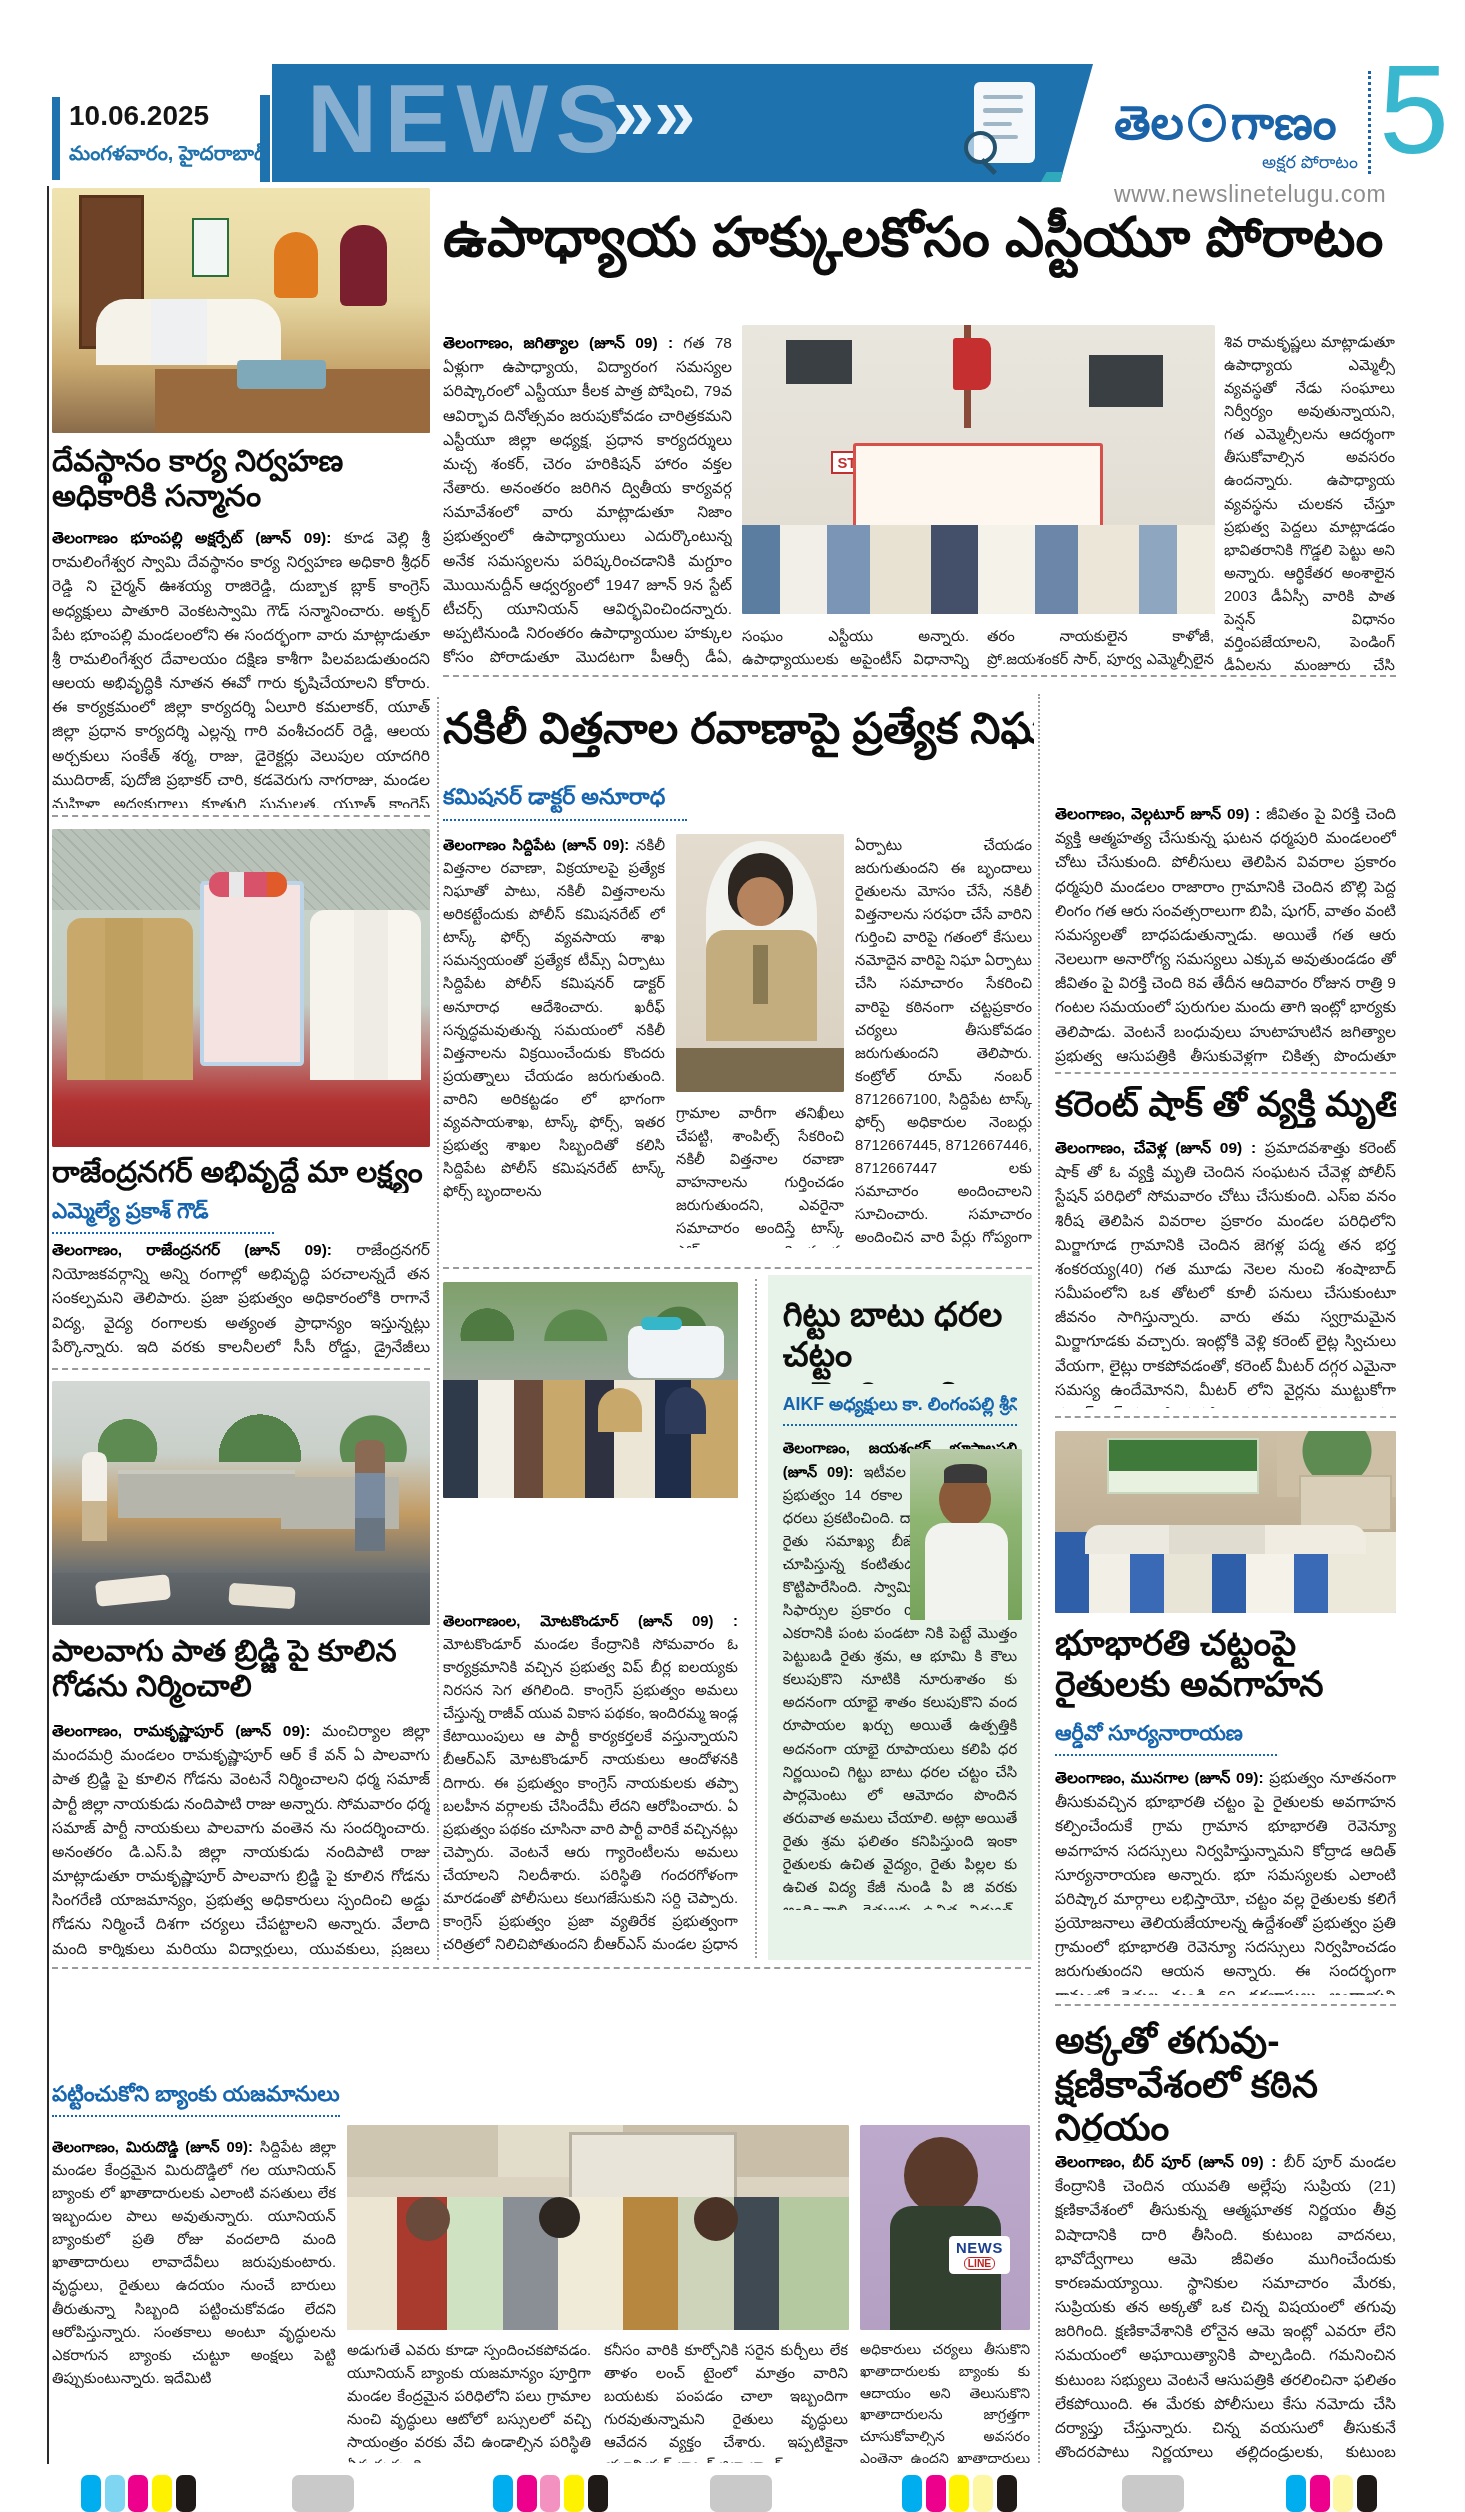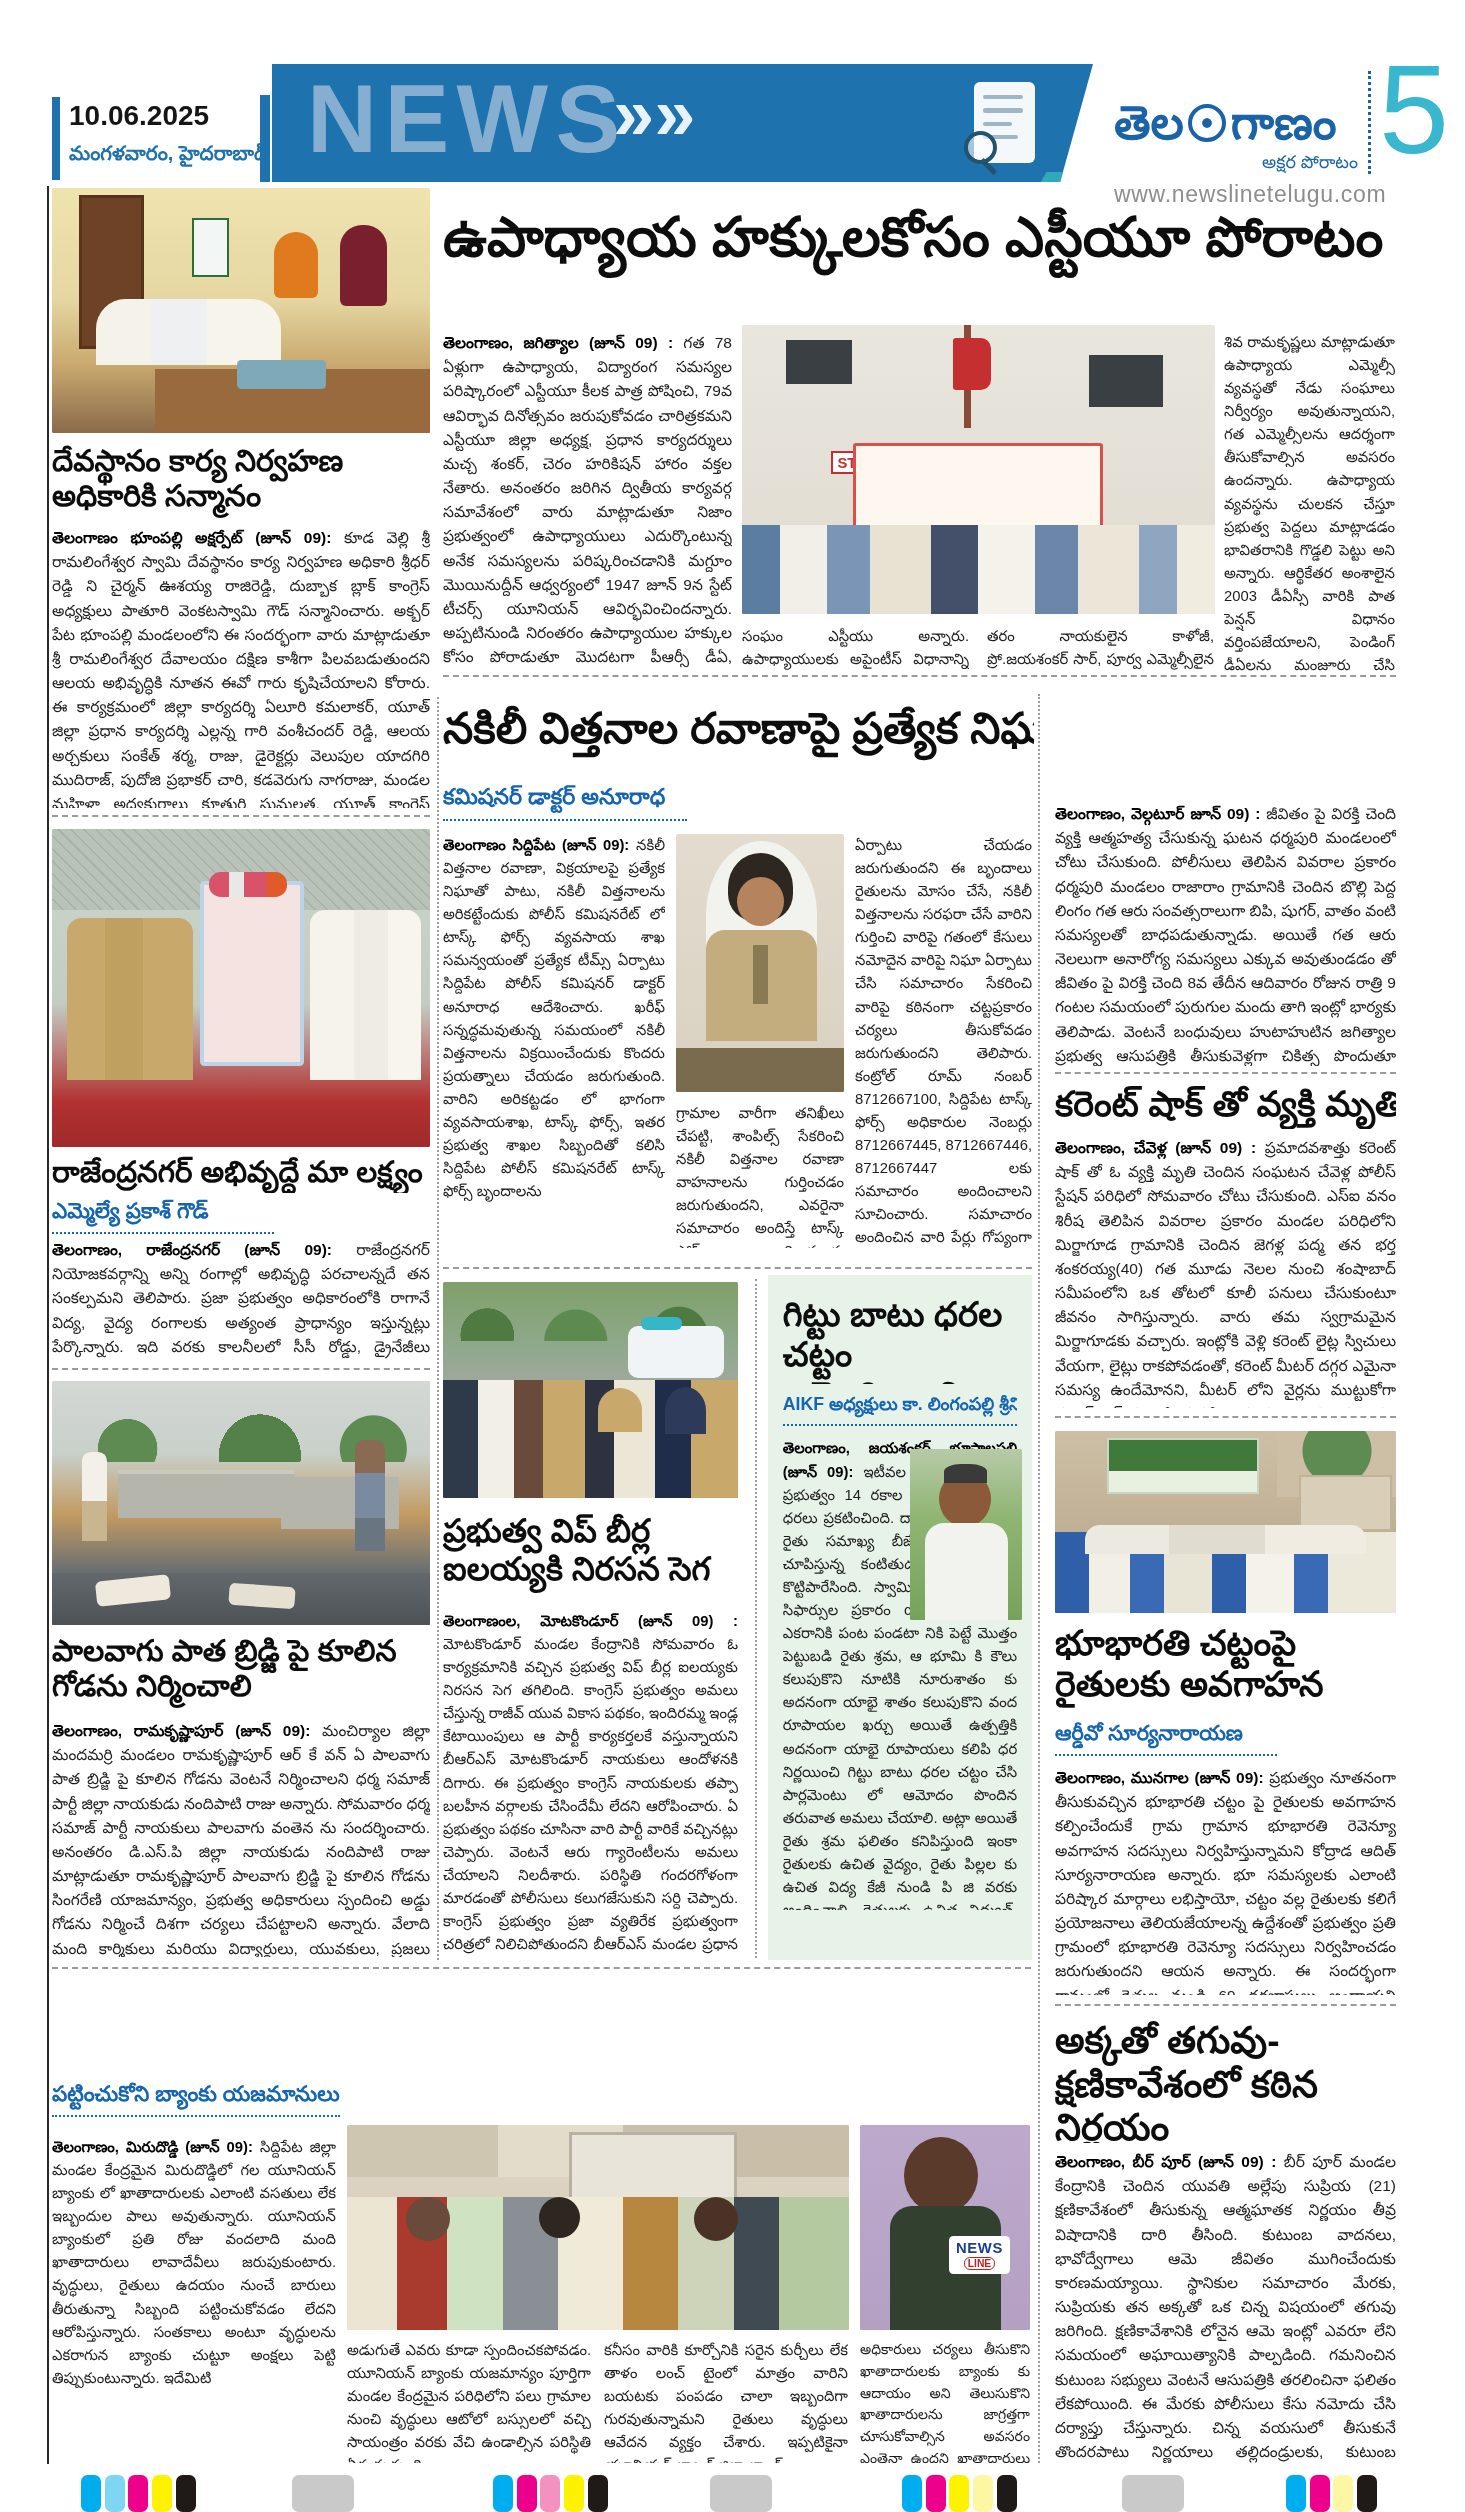--- a/index.html
+++ b/index.html
@@ -182,21 +182,20 @@
   <div class="abs dash-h" style="left:443px;top:1267px;width:589px;"></div>
 
   <div class="photo ph-protest" style="left:443px;top:1282px;width:295px;height:216px;">
     <div class="fig" style="left:0;top:0;width:295px;height:59px;background:radial-gradient(circle at 15% 90%,#4f7a42 0 26.6px,transparent 27px),radial-gradient(circle at 45% 100%,#5d8a4e 0 31px,transparent 32px),radial-gradient(circle at 80% 90%,#4f7a42 0 28px,transparent 29px);"></div>
     <div class="fig" style="left:185px;top:44px;width:96px;height:52px;background:#f0f4f6;border-radius:10.3px;"></div>
     <div class="fig" style="left:198px;top:35px;width:41px;height:13.3px;background:#35b6c9;border-radius:5.9px;"></div>
     <div class="fig" style="left:0;bottom:0;width:295px;height:118px;background:linear-gradient(90deg,#2e3a4a 0 12%,#f2efe6 12% 24%,#6a4a3a 24% 34%,#c9a96b 34% 48%,#2e3140 48% 58%,#ece6d6 58% 72%,#1f2d4a 72% 84%,#c9a96b 84% 100%);"></div>
     <div class="fig" style="left:155px;bottom:66px;width:44px;height:44px;background:#c9a96b;border-radius:50% 50% 0 0;"></div>
     <div class="fig" style="left:222px;bottom:64px;width:41px;height:47px;background:#2e3a5a;border-radius:50% 50% 0 0;"></div>
   </div>
-  <div class="abs headline" style="left:443px;top:1512px;width:295px;height:89px;font-size:32.5px;">ప్రభుత్వ విప్ బీర్ల ఐలయ్యకి నిరసన సెగ</div>
   <div class="abs body-text" style="left:443px;top:1610px;width:295px;height:349px;font-size:14.8px;">
     <b>తెలంగాణంల, మోటకొండూర్ (జూన్ 09) :</b>
     <span>మోటకొండూర్ మండల కేంద్రానికి సోమవారం ఓ కార్యక్రమానికి వచ్చిన ప్రభుత్వ విప్ బీర్ల ఐలయ్యకు నిరసన సెగ తగిలింది. కాంగ్రెస్ ప్రభుత్వం అమలు చేస్తున్న రాజీవ్ యువ వికాస పథకం, ఇందిరమ్మ ఇండ్ల కేటాయింపులు ఆ పార్టీ కార్యకర్తలకే వస్తున్నాయని బీఆర్ఎస్ మోటకొండూర్ నాయకులు ఆందోళనకి దిగారు. ఈ ప్రభుత్వం కాంగ్రెస్ నాయకులకు తప్పా బలహీన వర్గాలకు చేసిందేమీ లేదని ఆరోపించారు. ఏ ప్రభుత్వం పథకం చూసినా వారి పార్టీ వారికే వచ్చినట్లు చెప్పారు. వెంటనే ఆరు గ్యారెంటీలను అమలు చేయాలని నిలదీశారు. పరిస్థితి గందరగోళంగా మారడంతో పోలీసులు కలుగజేసుకుని సర్ది చెప్పారు. కాంగ్రెస్ ప్రభుత్వం ప్రజా వ్యతిరేక ప్రభుత్వంగా చరిత్రలో నిలిచిపోతుందని బీఆర్ఎస్ మండల ప్రధాన కార్యదర్శి ఎగ్గిడి కృష్ణ ఈ సందర్భంగా అన్నారు. ప్రభుత్వాన్ని అభివృద్ధిపై ప్రశ్నిస్తే గొంతు నొక్కుతున్నారని అన్నారు. ఈ కార్యక్రమంలో నాయకులు బొట్ల నర్సింహా, జీవిలికపల్లి వెంకటేశ్, బాద్ధ లింగం, బొట్ల పాండు, బొట్ల మహేశ్, తదితరులు పాల్గొన్నారు.</span>
   </div>
 
   <div class="abs dot-v" style="left:755px;top:1279px;height:679px;"></div>
 
   <div class="abs" style="left:768px;top:1275px;width:264px;height:685px;background:#e7f3e9;padding:0;overflow:hidden;">
     <div class="headline" style="margin:19px 14.8px 0 14.8px;font-size:34px;height:90px;">గిట్టు బాటు ధరల చట్టం ఆమోదించాలి</div>
     <div class="subhead" style="margin:10.3px 14.8px 0 14.8px;font-size:17.7px;">AIKF అధ్యక్షులు కా. లింగంపల్లి శ్రీనివాస్ రెడ్డి</div>

